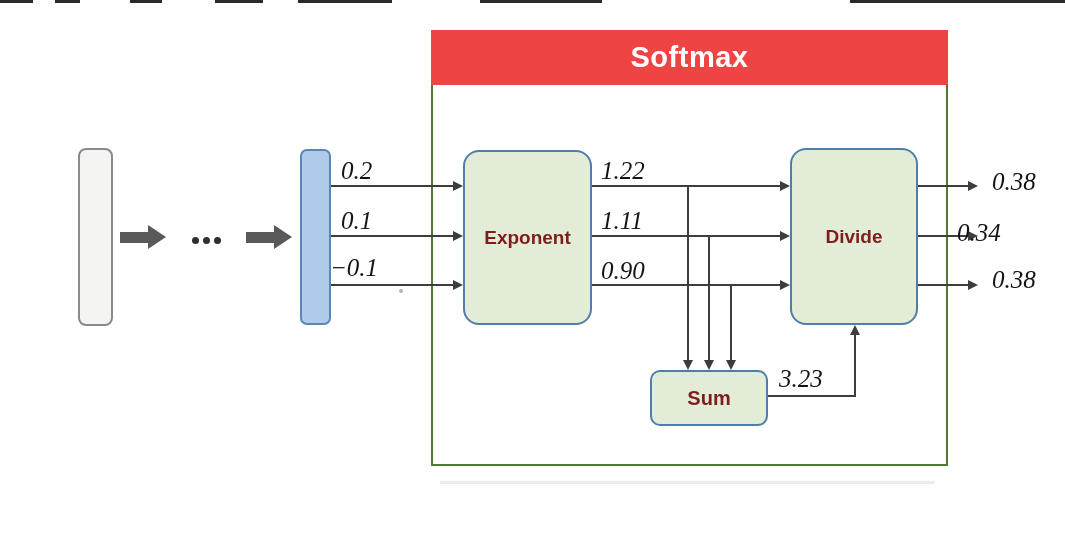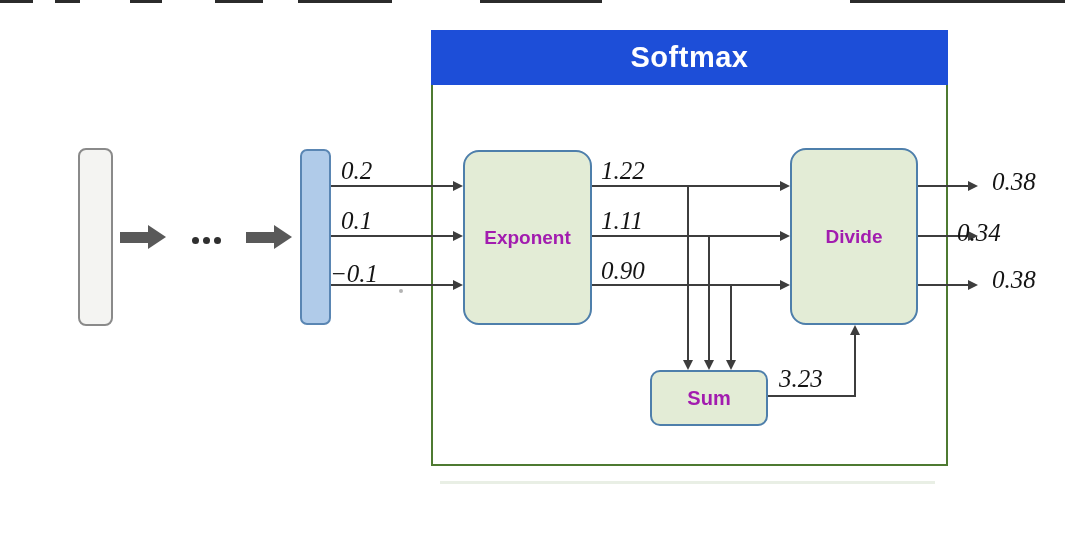--- a/index.html
+++ b/index.html
@@ -13,25 +13,25 @@
   .vec{position:absolute;border-radius:8px;box-sizing:border-box;}
   .vec-gray{left:78px;top:148px;width:35px;height:178px;background:#f4f4f2;border:2px solid #8a8a8a;}
   .vec-blue{left:300px;top:149px;width:31px;height:176px;background:#b0cbe9;border:2px solid #5a86b3;border-radius:7px;}
   
   .blk-shaft{position:absolute;height:11px;background:#595959;}
   .blk-head{position:absolute;width:0;height:0;border-top:12px solid transparent;border-bottom:12px solid transparent;border-left:18px solid #595959;}
   
   .dot{position:absolute;width:7px;height:7px;border-radius:50%;background:#2f2f2f;}
   
   .sbox{position:absolute;left:431px;top:30px;width:517px;height:436px;border:2px solid #4e7a31;box-sizing:border-box;background:transparent;}
-  .sheader{position:absolute;left:431px;top:30px;width:517px;height:55px;background:#1d4ed8;display:flex;align-items:center;justify-content:center;box-sizing:border-box;}
+  .sheader{position:absolute;left:431px;top:30px;width:517px;height:55px;background:#ef4444;display:flex;align-items:center;justify-content:center;box-sizing:border-box;}
   .stitle{color:#ffffff;font-weight:bold;font-size:29px;letter-spacing:.5px;}
   
   .node{position:absolute;background:#e3ecd6;border:2px solid #4e7fab;border-radius:16px;box-sizing:border-box;display:flex;align-items:center;justify-content:center;}
-  .node-label{color:#a21caf;font-weight:bold;font-size:19px;}
+  .node-label{color:#7f1d1d;font-weight:bold;font-size:19px;}
   .node-exponent{left:463px;top:150px;width:129px;height:175px;}
   .node-divide{left:790px;top:148px;width:128px;height:177px;justify-content:center;}
   .node-sum{left:650px;top:370px;width:118px;height:56px;border-radius:10px;}
   .node-sum .node-label{font-size:20px;}
   
   .hline{position:absolute;height:2px;background:#3d3d3d;}
   .vline{position:absolute;width:2px;background:#3d3d3d;}
   .arr-r{position:absolute;width:0;height:0;border-top:5px solid transparent;border-bottom:5px solid transparent;border-left:10px solid #3d3d3d;}
   .arr-d{position:absolute;width:0;height:0;border-left:5px solid transparent;border-right:5px solid transparent;border-top:10px solid #3d3d3d;}
   .arr-u{position:absolute;width:0;height:0;border-left:5px solid transparent;border-right:5px solid transparent;border-bottom:10px solid #3d3d3d;}
@@ -81,21 +81,21 @@
 
   <div class="hline" style="left:331px;top:185px;width:122px"></div>
   <div class="arr-r" style="left:453px;top:181px"></div>
   <div class="hline" style="left:331px;top:235px;width:122px"></div>
   <div class="arr-r" style="left:453px;top:231px"></div>
   <div class="hline" style="left:331px;top:284px;width:122px"></div>
   <div class="arr-r" style="left:453px;top:280px"></div>
 
   <div class="num" style="left:341px;top:158px">0.2</div>
   <div class="num" style="left:341px;top:208px">0.1</div>
-  <div class="num" style="left:330px;top:261px">−0.1</div>
+  <div class="num" style="left:330px;top:255px">−0.1</div>
   <div class="speck"></div>
 
   <div class="node node-exponent">
     <span class="node-label">Exponent</span>
   </div>
 
   <div class="hline" style="left:592px;top:185px;width:188px"></div>
   <div class="arr-r" style="left:780px;top:181px"></div>
   <div class="hline" style="left:592px;top:235px;width:188px"></div>
   <div class="arr-r" style="left:780px;top:231px"></div>

